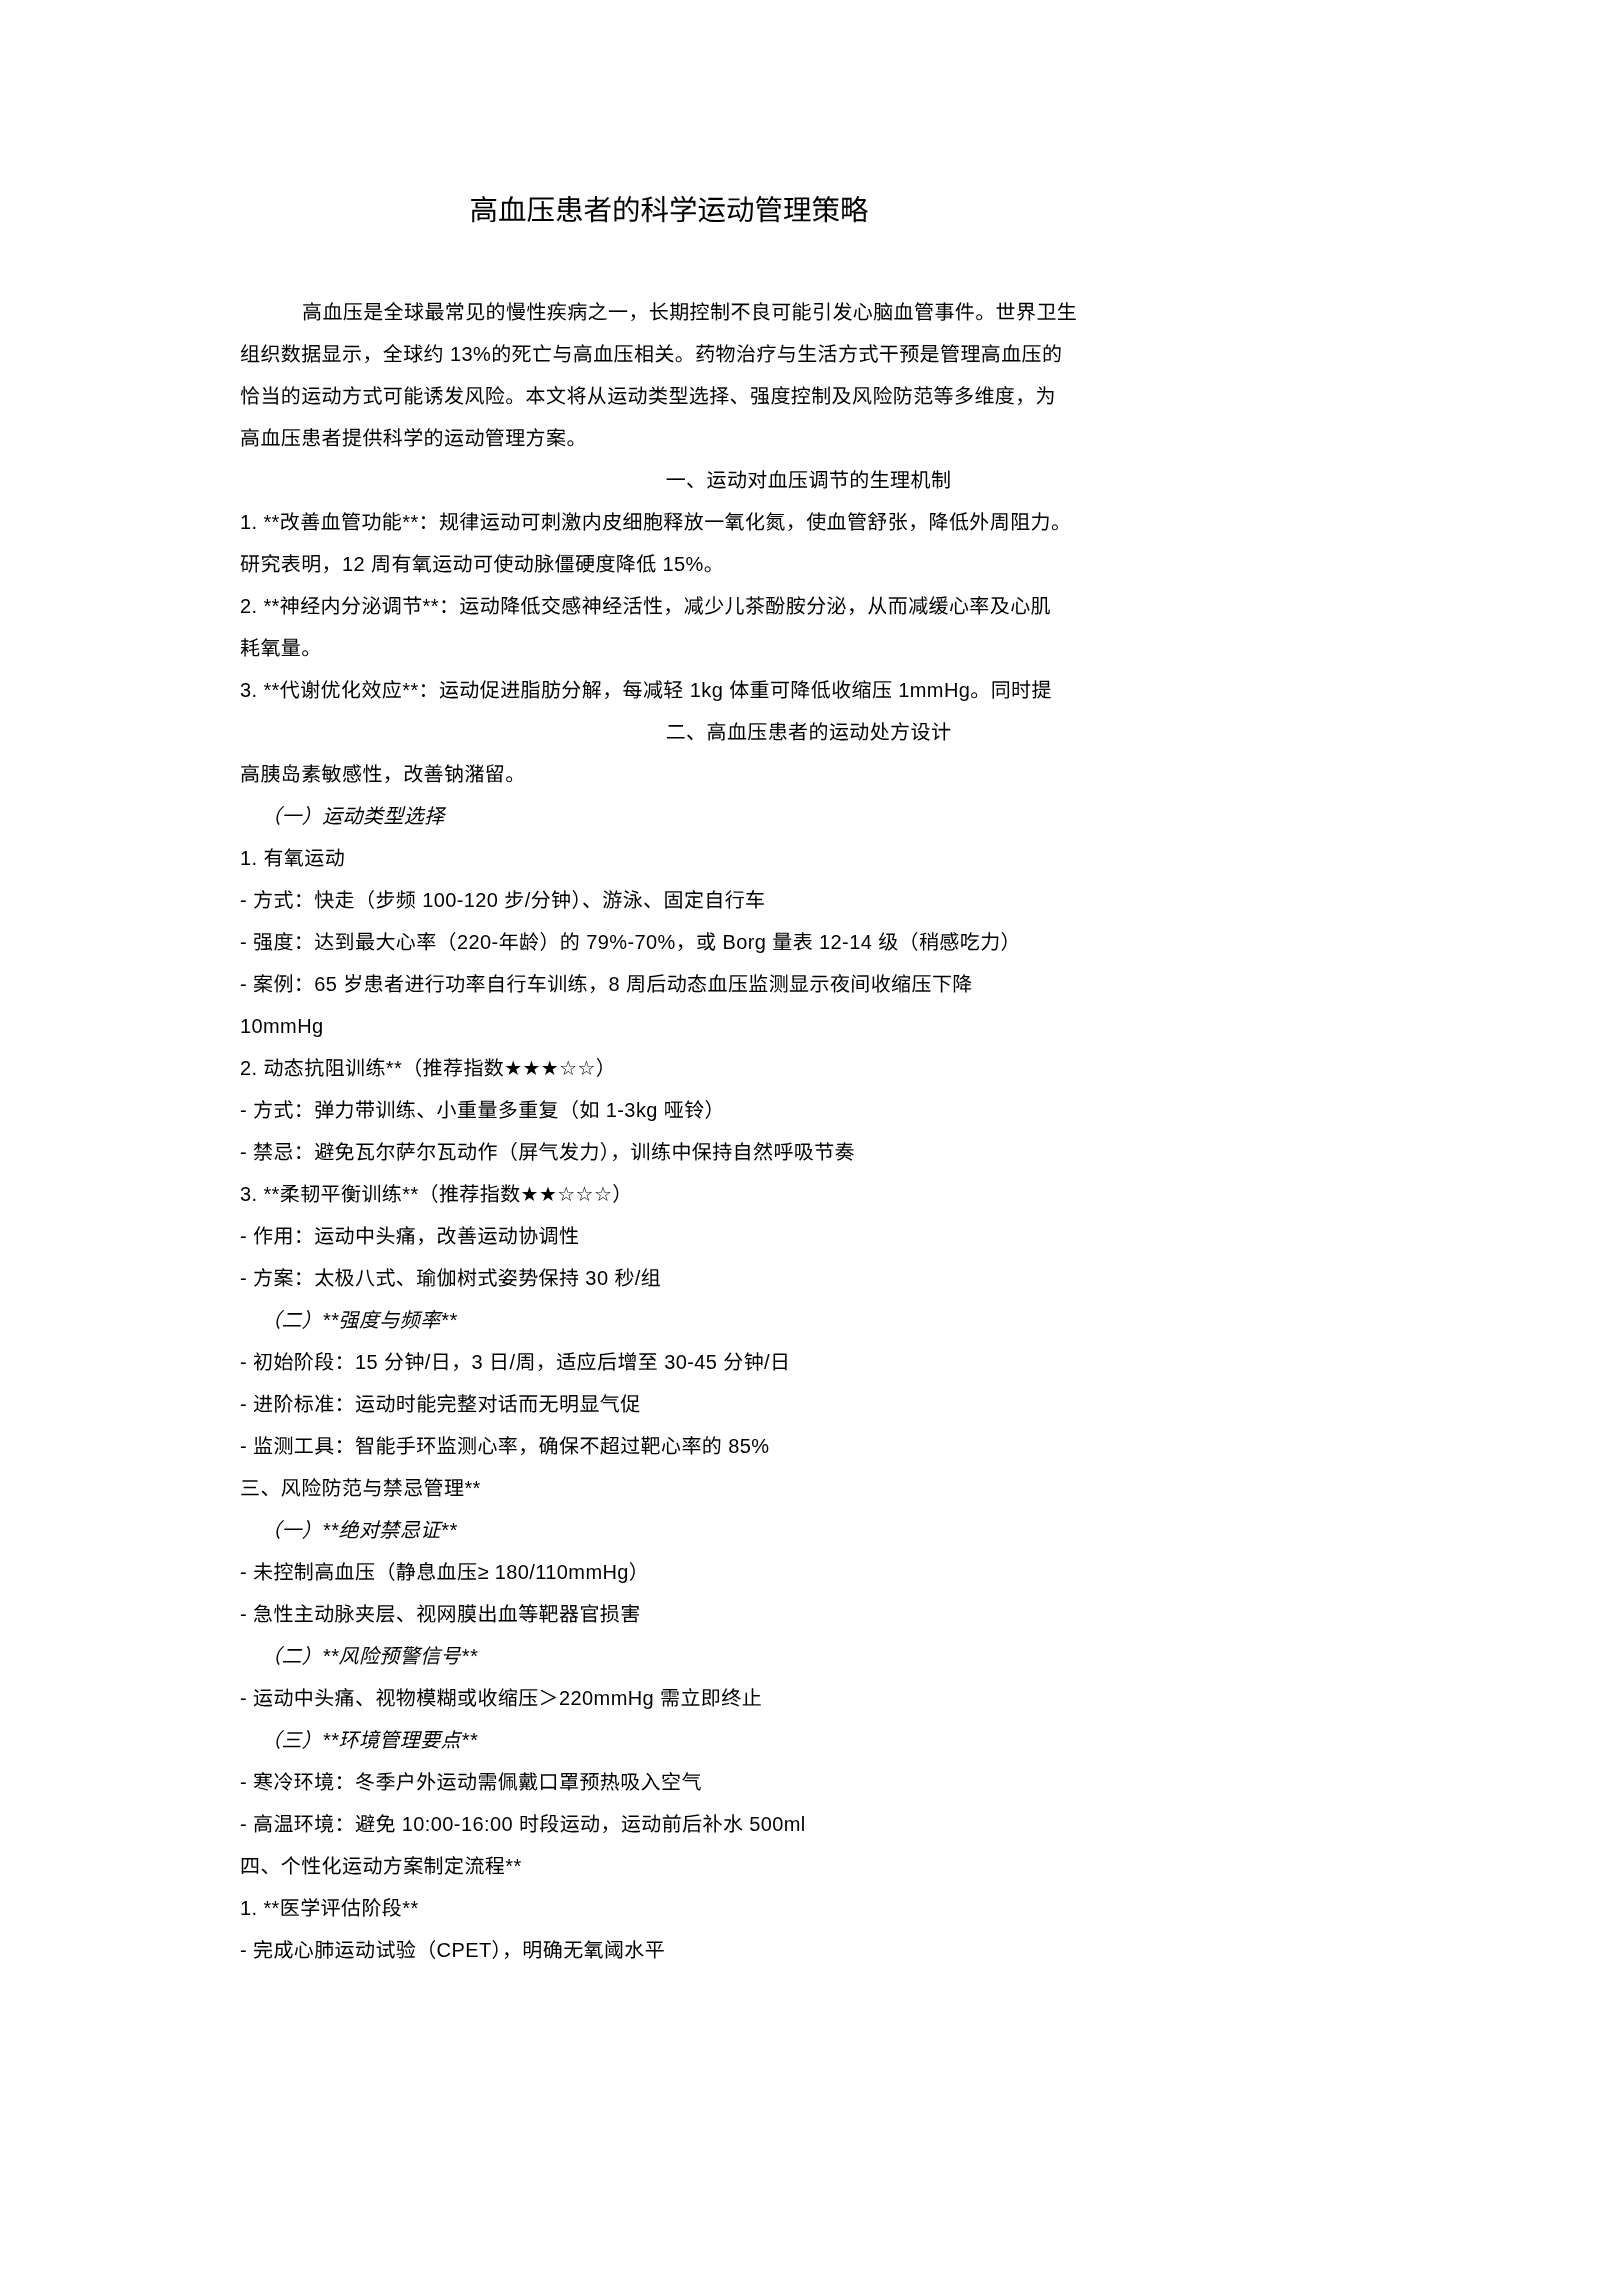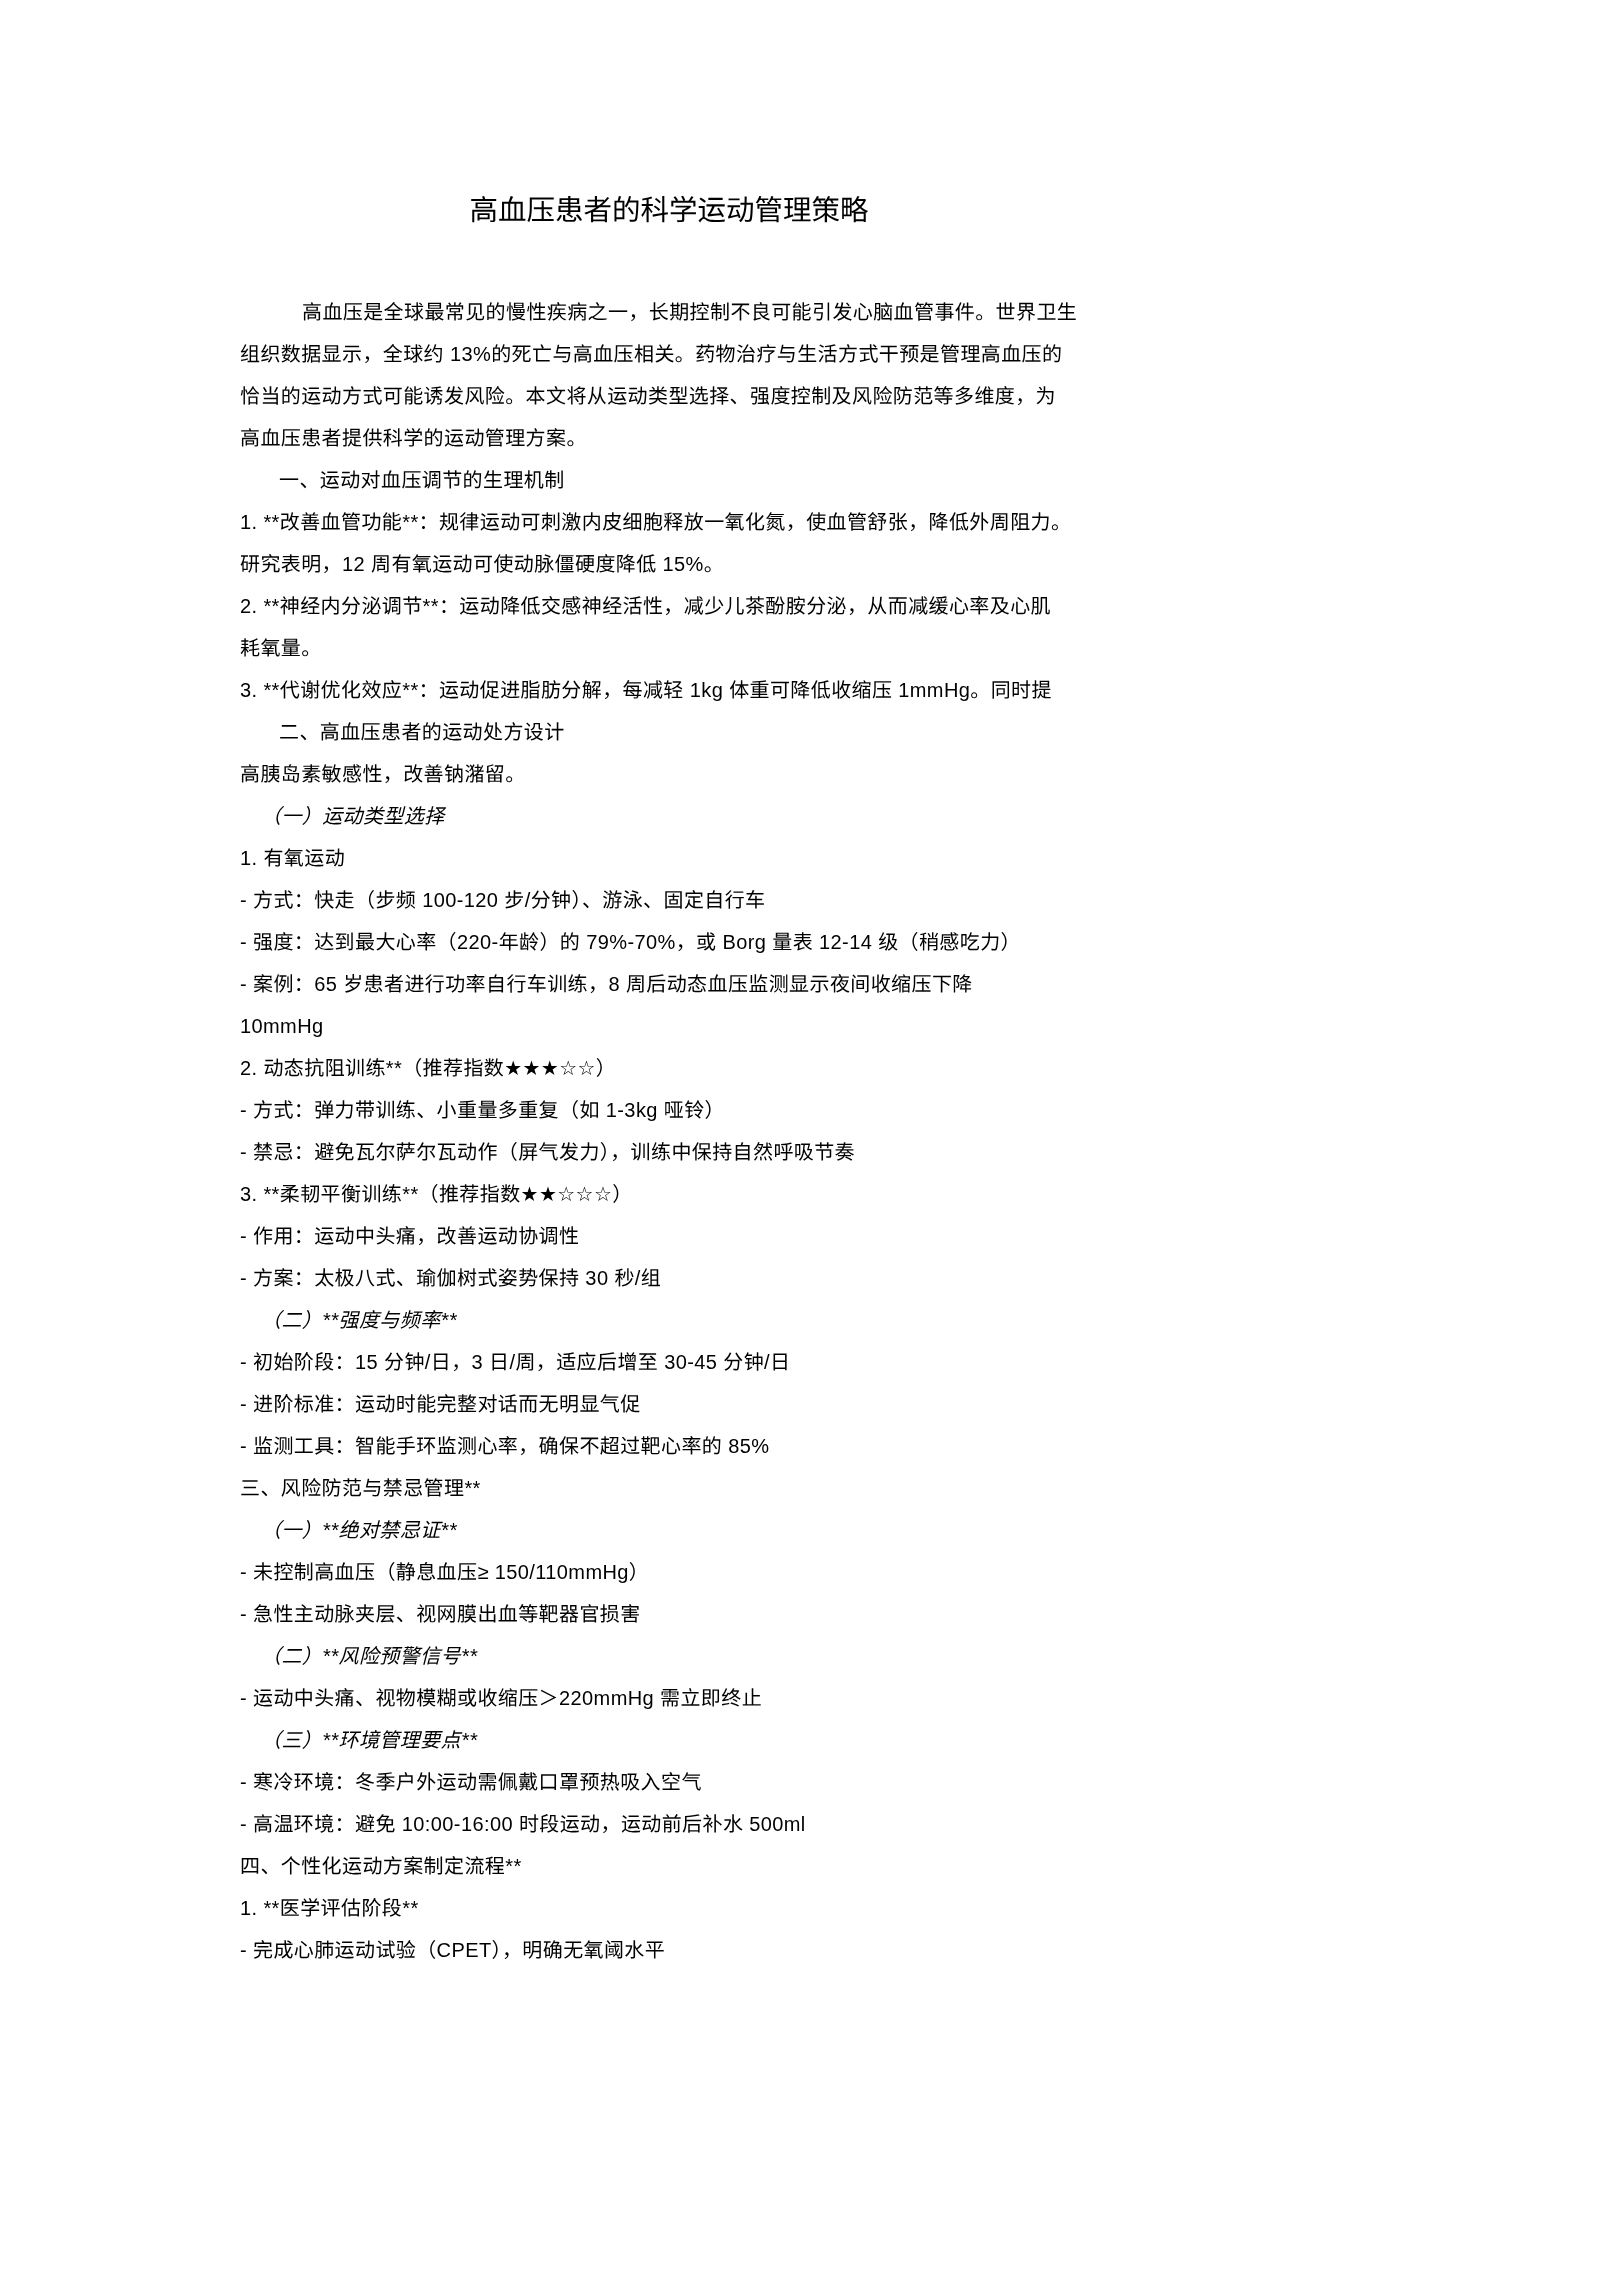--- a/index.html
+++ b/index.html
@@ -38,21 +38,21 @@
     padding-right: 0;
   }
   .line {
     font-size: 20px;
     line-height: 42px;
     white-space: nowrap;
     letter-spacing: 0.4px;
   }
   .indent-none { padding-left: 0; }
   .indent-sub  { padding-left: 21px; font-style: italic; }
-  .indent-h    { padding-left: 39px; }
+  .indent-h    { padding-left: 39px; text-align: center; }
   .indent-para { padding-left: 62px; }
 </style>
 </head>
 <body style="background: rgb(255, 255, 255); color: rgb(0, 0, 0);">
 
 <main class="page">
   <h1 class="doc-title">高血压患者的科学运动管理策略</h1>
   <div class="title-spacer"></div>
   <section class="doc-body">
       <div class="line indent-para">高血压是全球最常见的慢性疾病之一，长期控制不良可能引发心脑血管事件。世界卫生</div>
@@ -78,21 +78,21 @@
       <div class="line indent-none">- 禁忌：避免瓦尔萨尔瓦动作（屏气发力），训练中保持自然呼吸节奏</div>
       <div class="line indent-none">3. **柔韧平衡训练**（推荐指数★★☆☆☆）</div>
       <div class="line indent-none">- 作用：运动中头痛，改善运动协调性</div>
       <div class="line indent-none">- 方案：太极八式、瑜伽树式姿势保持 30 秒/组</div>
       <div class="line indent-sub">（二）**强度与频率**</div>
       <div class="line indent-none">- 初始阶段：15 分钟/日，3 日/周，适应后增至 30-45 分钟/日</div>
       <div class="line indent-none">- 进阶标准：运动时能完整对话而无明显气促</div>
       <div class="line indent-none">- 监测工具：智能手环监测心率，确保不超过靶心率的 85%</div>
       <div class="line indent-none">三、风险防范与禁忌管理**</div>
       <div class="line indent-sub">（一）**绝对禁忌证**</div>
-      <div class="line indent-none">- 未控制高血压（静息血压≥ 150/110mmHg）</div>
+      <div class="line indent-none">- 未控制高血压（静息血压≥ 180/110mmHg）</div>
       <div class="line indent-none">- 急性主动脉夹层、视网膜出血等靶器官损害</div>
       <div class="line indent-sub">（二）**风险预警信号**</div>
       <div class="line indent-none">- 运动中头痛、视物模糊或收缩压＞220mmHg 需立即终止</div>
       <div class="line indent-sub">（三）**环境管理要点**</div>
       <div class="line indent-none">- 寒冷环境：冬季户外运动需佩戴口罩预热吸入空气</div>
       <div class="line indent-none">- 高温环境：避免 10:00-16:00 时段运动，运动前后补水 500ml</div>
       <div class="line indent-none">四、个性化运动方案制定流程**</div>
       <div class="line indent-none">1. **医学评估阶段**</div>
       <div class="line indent-none">- 完成心肺运动试验（CPET），明确无氧阈水平</div>
     </section>

